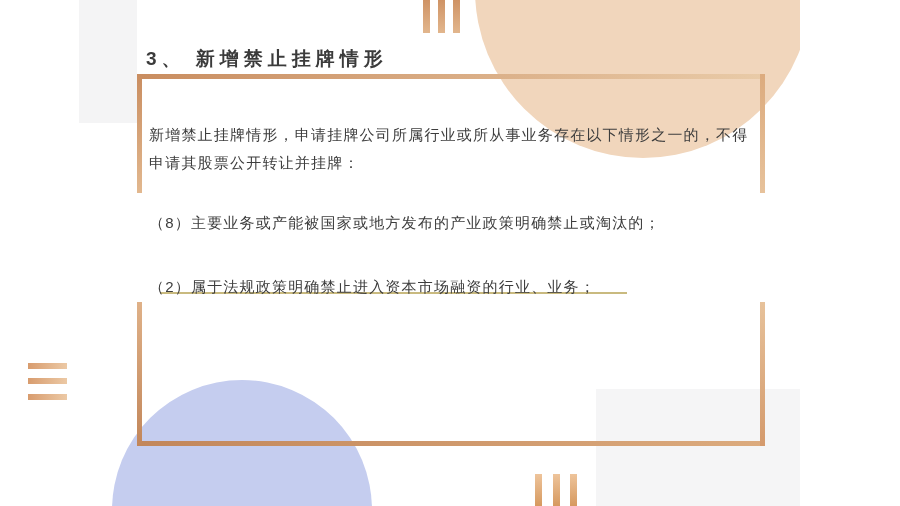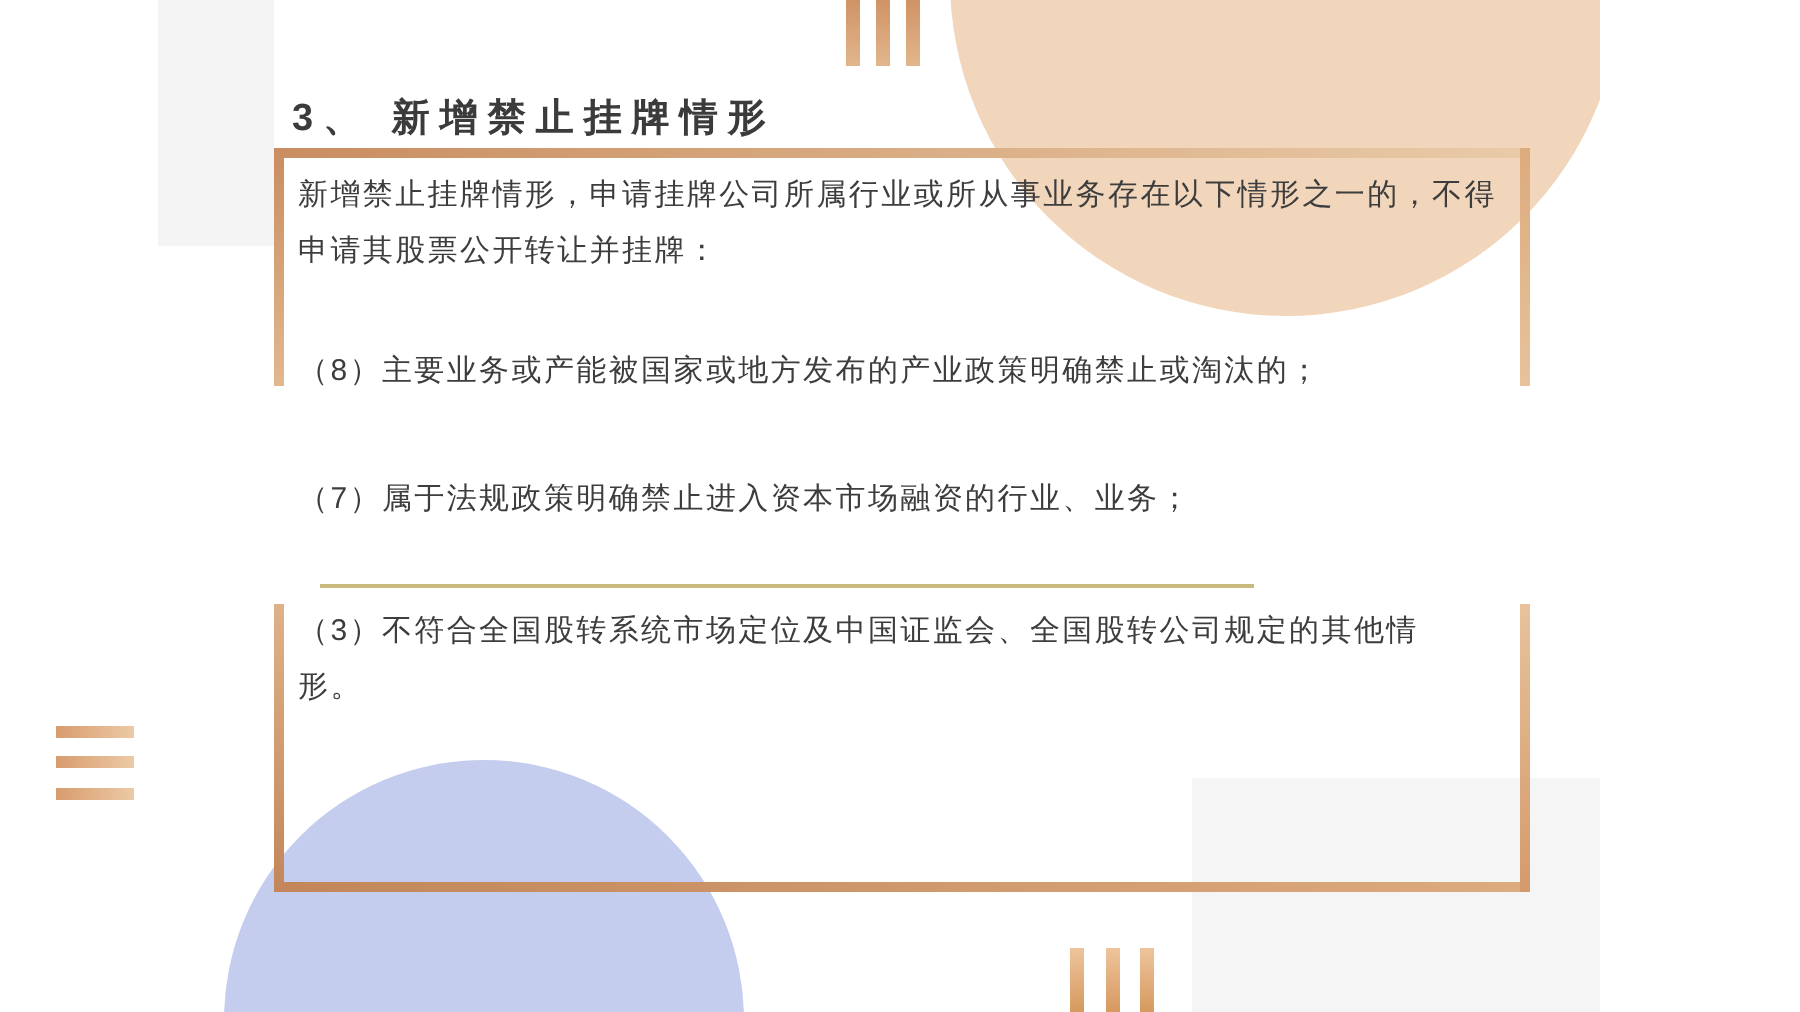--- a/index.html
+++ b/index.html
@@ -110,20 +110,21 @@
     z-index: 4;
     white-space: nowrap;
   }
   .body-text {
     position: absolute;
     font-size: 15px;
     line-height: 28px;
     letter-spacing: 1.2px;
     color: #3d3d3d;
     z-index: 4;
+    margin-top: 37px;
   }
   .intro   { left: 149px; top: 84px;  width: 604px; }
   .item-1  { left: 149px; top: 172px; white-space: nowrap; }
   .item-2  { left: 149px; top: 236px; white-space: nowrap; }
   .item-3  { left: 149px; top: 302px; width: 585px; }
 </style>
 </head>
 <body>
 
 <div class="slide">
@@ -153,16 +154,15 @@
   <div class="bseg b-bottom"></div>
   <div class="bseg b-left-up"></div>
   <div class="bseg b-left-low"></div>
   <div class="bseg b-right-up"></div>
   <div class="bseg b-right-low"></div>
   <div class="divider"></div>
 
   <h1 class="slide-title">3、 新增禁止挂牌情形</h1>
   <p class="body-text intro">新增禁止挂牌情形，申请挂牌公司所属行业或所从事业务存在以下情形之一的，不得申请其股票公开转让并挂牌：</p>
   <p class="body-text item-1">（8）主要业务或产能被国家或地方发布的产业政策明确禁止或淘汰的；</p>
-  <p class="body-text item-2">（7）属于法规政策明确禁止进入资本市场融资的行业、业务；</p>
-  <p class="body-text item-3">（3）不符合全国股转系统市场定位及中国证监会、全国股转公司规定的其他情形。</p>
+  <p class="body-text item-2">（2）属于法规政策明确禁止进入资本市场融资的行业、业务；</p>
 
 </div>
 
 </body></html>

